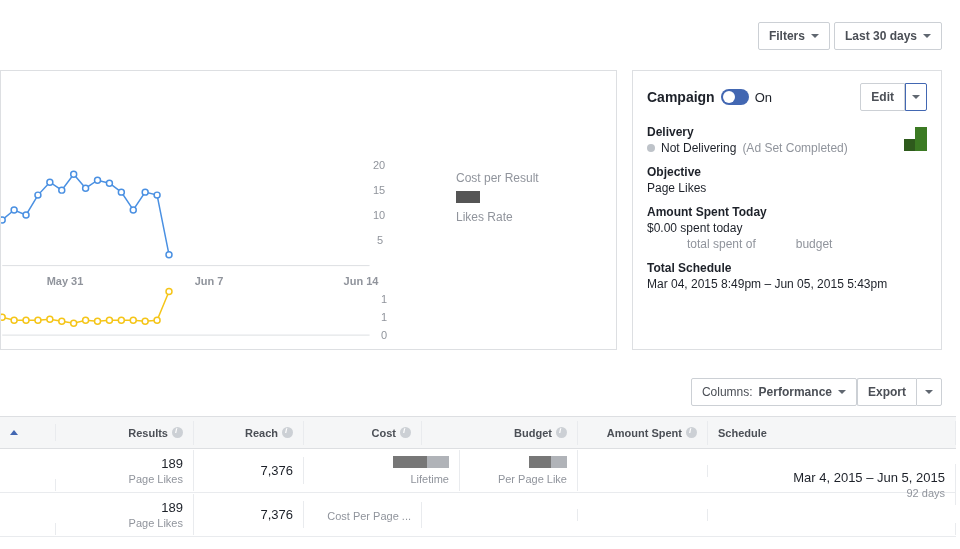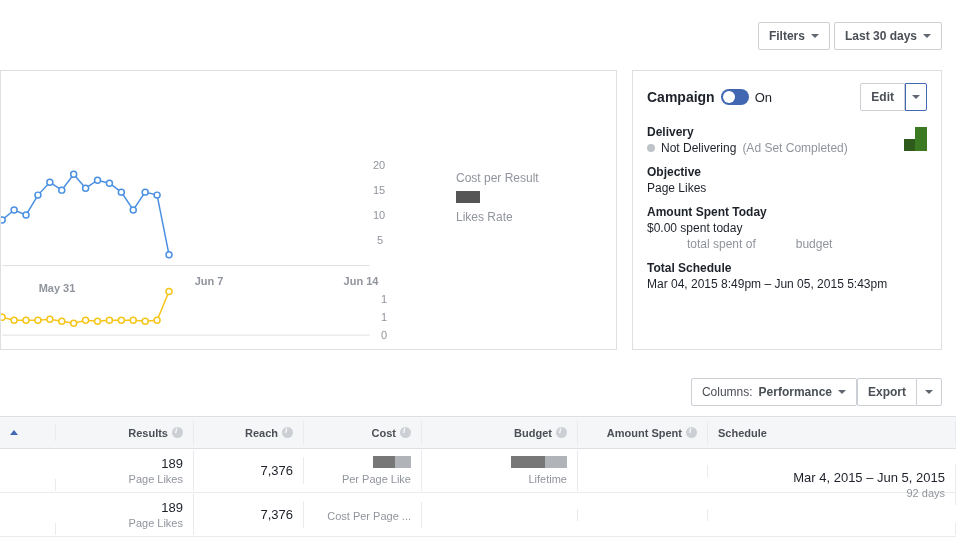--- a/index.html
+++ b/index.html
@@ -193,21 +193,21 @@
 </div>
 
 <div class="chart-panel">
   <div class="chart-area">
     
     <span class="ytick" style="left:372px;top:88px;">20</span>
     <span class="ytick" style="left:372px;top:113px;">15</span>
     <span class="ytick" style="left:372px;top:138px;">10</span>
     <span class="ytick" style="left:376px;top:163px;">5</span>
     
-    <span class="xtick" style="left:26px;top:204px;margin-top:7px;">May 31</span>
+    <span class="xtick" style="left:34px;top:204px;">May 31</span>
     <span class="xtick" style="left:178px;top:204px;">Jun 7</span>
     <span class="xtick" style="left:330px;top:204px;">Jun 14</span>
     
     <span class="ytick" style="left:380px;top:222px;">1</span>
     <span class="ytick" style="left:380px;top:240px;">1</span>
     <span class="ytick" style="left:380px;top:258px;">0</span>
 
     <svg class="chart-svg" viewBox="0 0 617 280">
       <line x1="0" y1="196" x2="370" y2="196" stroke="#dddfe2"></line>
 
@@ -350,27 +350,27 @@
 
   <div class="trow">
     <div class="td left col-first"></div>
     <div class="td col-results">
         <span class="td-main">189</span>
         <span class="td-sub">Page Likes</span>
       </div>
     <div class="td col-reach">
         <span class="td-main">7,376</span>
       </div>
+    <div class="td col-budget">
+        <span><span class="gray-block" style="width:34px;"></span><span class="gray-block light" style="width:22px;"></span></span>
+        <span class="td-sub">Lifetime</span>
+      </div>
     <div class="td col-cost">
         <span><span class="gray-block" style="width:22px;"></span><span class="gray-block light" style="width:16px;"></span></span>
         <span class="td-sub">Per Page Like</span>
-      </div>
-    <div class="td col-budget">
-        <span><span class="gray-block" style="width:34px;"></span><span class="gray-block light" style="width:22px;"></span></span>
-        <span class="td-sub">Lifetime</span>
       </div>
     <div class="td col-spent"></div>
     <div class="td left col-schedule">
         <span class="td-main">Mar 4, 2015 – Jun 5, 2015</span>
         <span class="td-sub">92 days</span>
       </div>
   </div>
 
   <div class="trow">
     <div class="td left col-first"></div>

